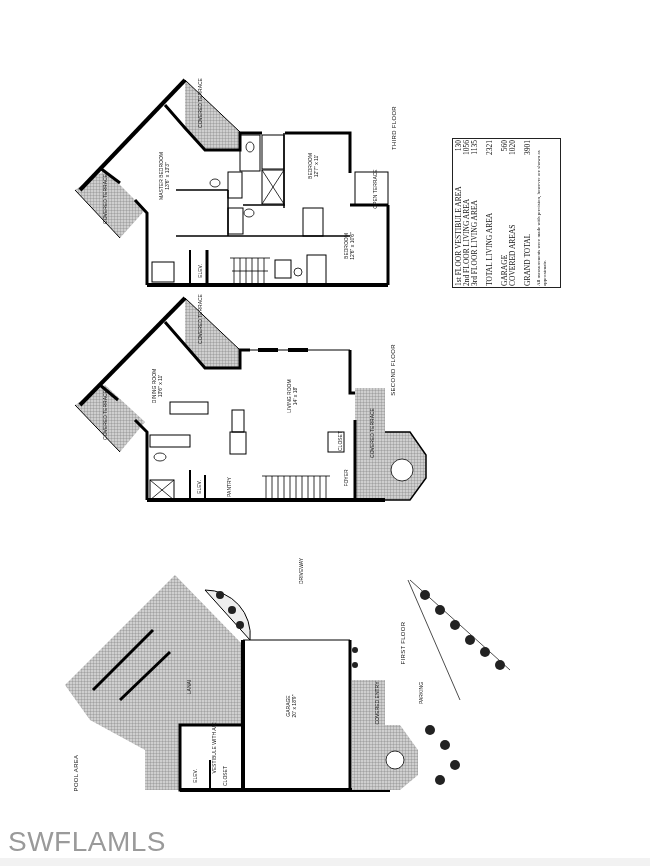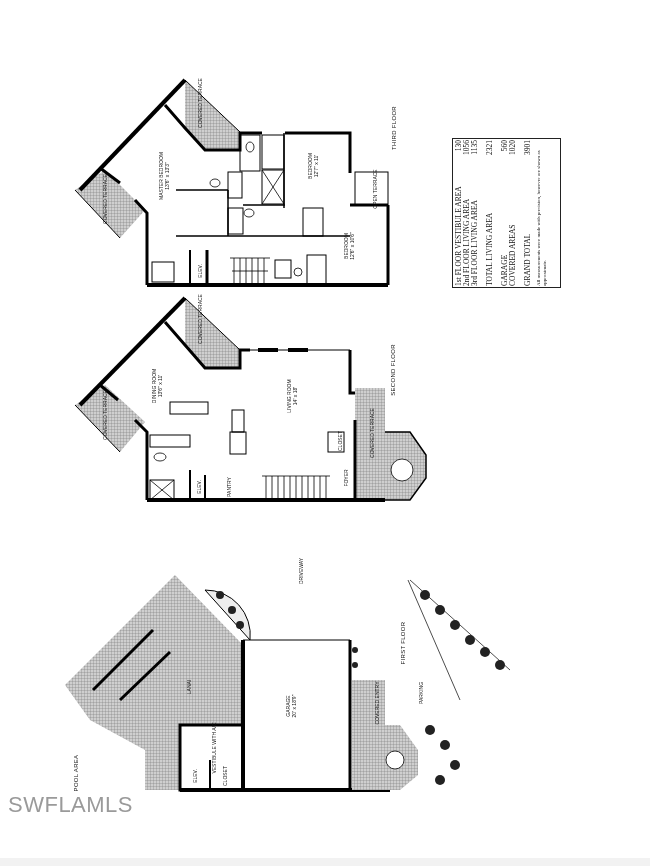--- a/index.html
+++ b/index.html
@@ -8,21 +8,21 @@
   svg{position:absolute;left:0;top:0;}
   .lbl{position:absolute;font-family:"Liberation Sans",sans-serif;color:#111;white-space:nowrap;transform-origin:center center;}
   .rot{transform:rotate(-90deg);}
   .room-lbl{font-size:5px;line-height:6px;text-align:center;}
   .floor-lbl{font-size:6px;letter-spacing:0.3px;}
   .area-box{position:absolute;left:452px;top:138px;width:107px;height:148px;border:1px solid #222;background:#fff;}
   .area-inner{position:absolute;left:50%;top:50%;width:146px;height:105px;transform:translate(-50%,-50%) rotate(-90deg);font-family:"Liberation Serif",serif;font-size:7.5px;color:#111;}
   .arow{display:flex;justify-content:space-between;line-height:8px;}
   .gap{height:7px;}
   .note{font-size:5px;line-height:6px;margin-top:4px;}
-  .watermark{position:absolute;left:8px;top:792px;font-size:22px;color:#9a9a9a;letter-spacing:0.5px;font-family:"Liberation Sans",sans-serif;}
+  .watermark{position:absolute;left:8px;top:826px;font-size:28px;color:#9a9a9a;letter-spacing:0.5px;font-family:"Liberation Sans",sans-serif;}
   .bottom-bar{position:absolute;left:0;top:858px;width:650px;height:8px;background:#f2f2f2;}
 </style>
 </head>
 <body>
 
 <div class="sheet">
 
 <svg width="650" height="866" viewBox="0 0 650 866">
   <defs>
     <pattern id="hatch" width="3" height="3" patternUnits="userSpaceOnUse">

